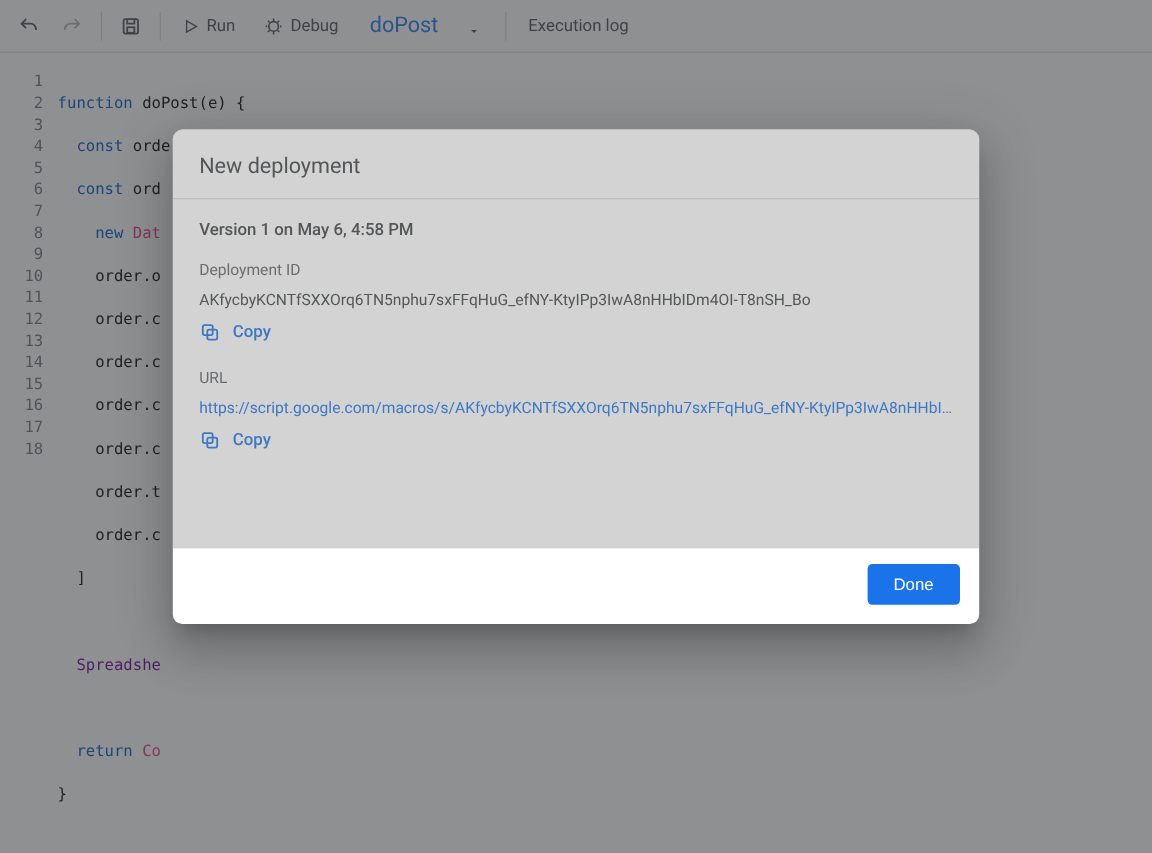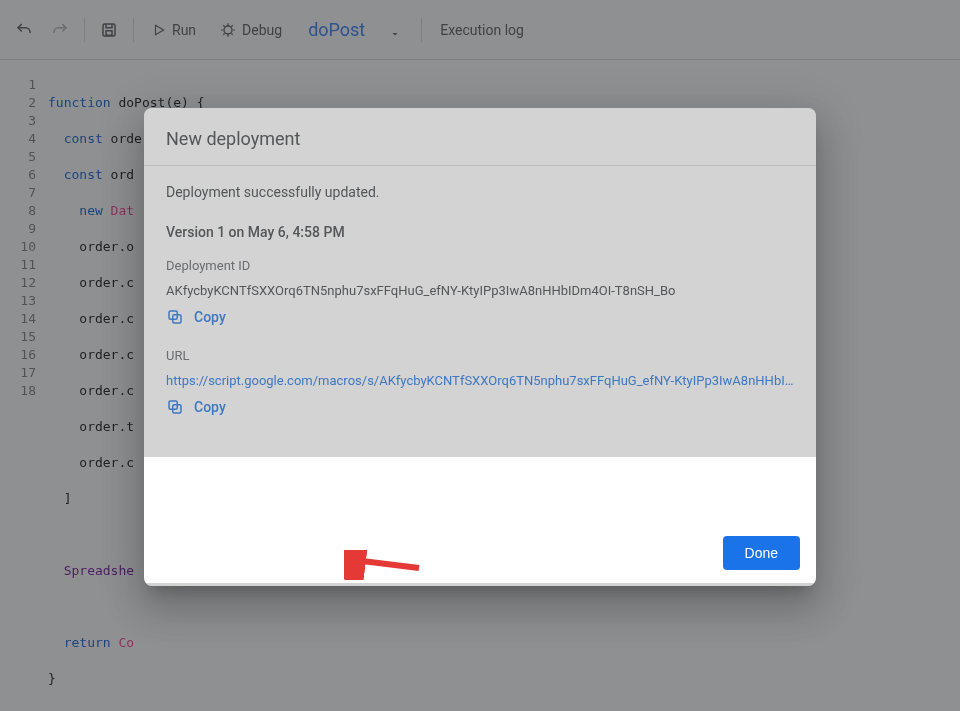--- a/index.html
+++ b/index.html
@@ -5,21 +5,21 @@
   * { box-sizing: border-box; margin: 0; padding: 0; }
   body {
     font-family: "Google Sans", Roboto, Arial, sans-serif;
     background: #fff;
     width: 960px;
     height: 711px;
     overflow: hidden;
     position: relative;
   }
   .toolbar {
-    height: 60px;
+    height: 44px;
     border-bottom: 1px solid #dadce0;
     display: flex;
     align-items: center;
     padding: 0 8px;
     gap: 4px;
   }
   .toolbar .icon-btn {
     width: 32px; height: 32px;
     display: flex; align-items: center; justify-content: center;
     border-radius: 4px;
@@ -78,21 +78,21 @@
   .dialog {
     margin-top: 108px;
     width: 672px;
     background: #fff;
     border-radius: 8px;
     box-shadow: 0 24px 38px 3px rgba(0,0,0,.14),
                 0 9px 46px 8px rgba(0,0,0,.12),
                 0 11px 15px -7px rgba(0,0,0,.2);
     display: flex; flex-direction: column;
     overflow: hidden;
-    height: 478px;
+    height: 412px;
     position: relative;
   }
   .dialog-header {
     padding: 20px 22px 16px 22px;
     font-size: 18px;
     color: #3c4043;
     border-bottom: 1px solid #dadce0;
   }
   .dialog-body {
     padding: 18px 22px 8px 22px;
@@ -231,21 +231,20 @@
 <div>&nbsp;</div>
 <div>  <span class="kw">return</span><span class="type"> Co</span></div>
 <div><span>}</span></div>
   </div>
 </div>
 
 <div class="scrim">
   <div class="dialog">
     <div class="dialog-header">New deployment</div>
     <div class="dialog-body">
-      <div class="success-msg">Deployment successfully updated.</div>
       <div class="version-line">Version 1 on May 6, 4:58 PM</div>
 
       <div class="field-label">Deployment ID</div>
       <div class="field-value">AKfycbyKCNTfSXXOrq6TN5nphu7sxFFqHuG_efNY-KtyIPp3IwA8nHHbIDm4OI-T8nSH_Bo</div>
       <div class="copy-row">
         <svg width="18" height="18" viewBox="0 0 24 24" fill="none" stroke="#1a73e8" stroke-width="2">
             <rect x="9" y="9" width="11" height="11" rx="2"></rect>
             <rect x="4" y="4" width="11" height="11" rx="2"></rect>
           </svg>
         <span>Copy</span>

